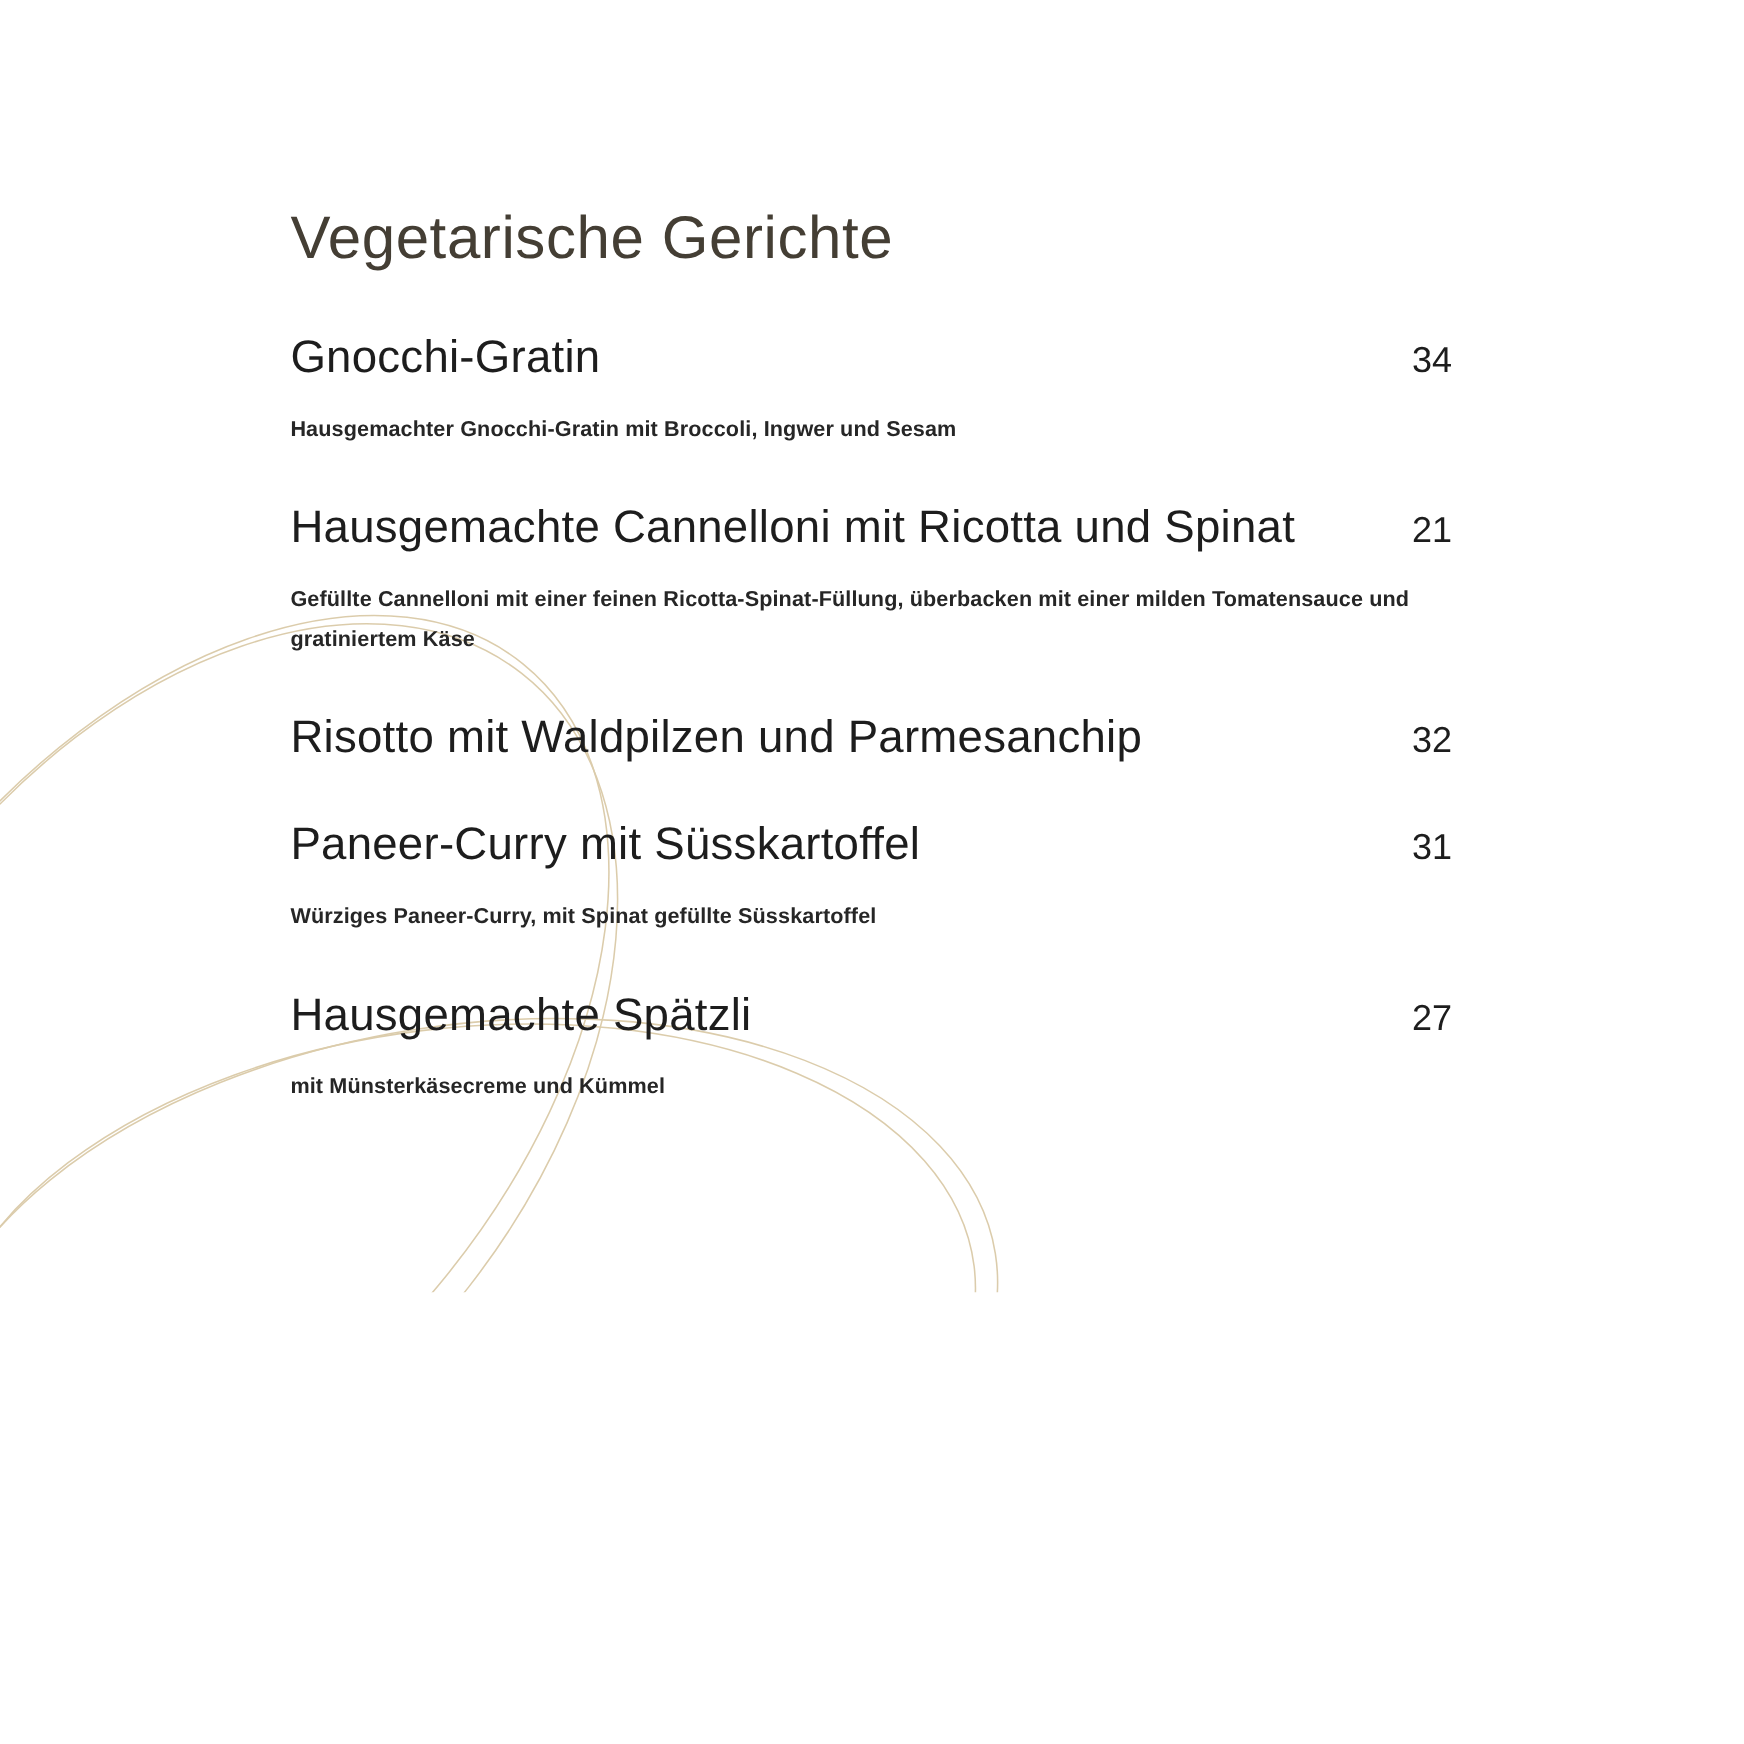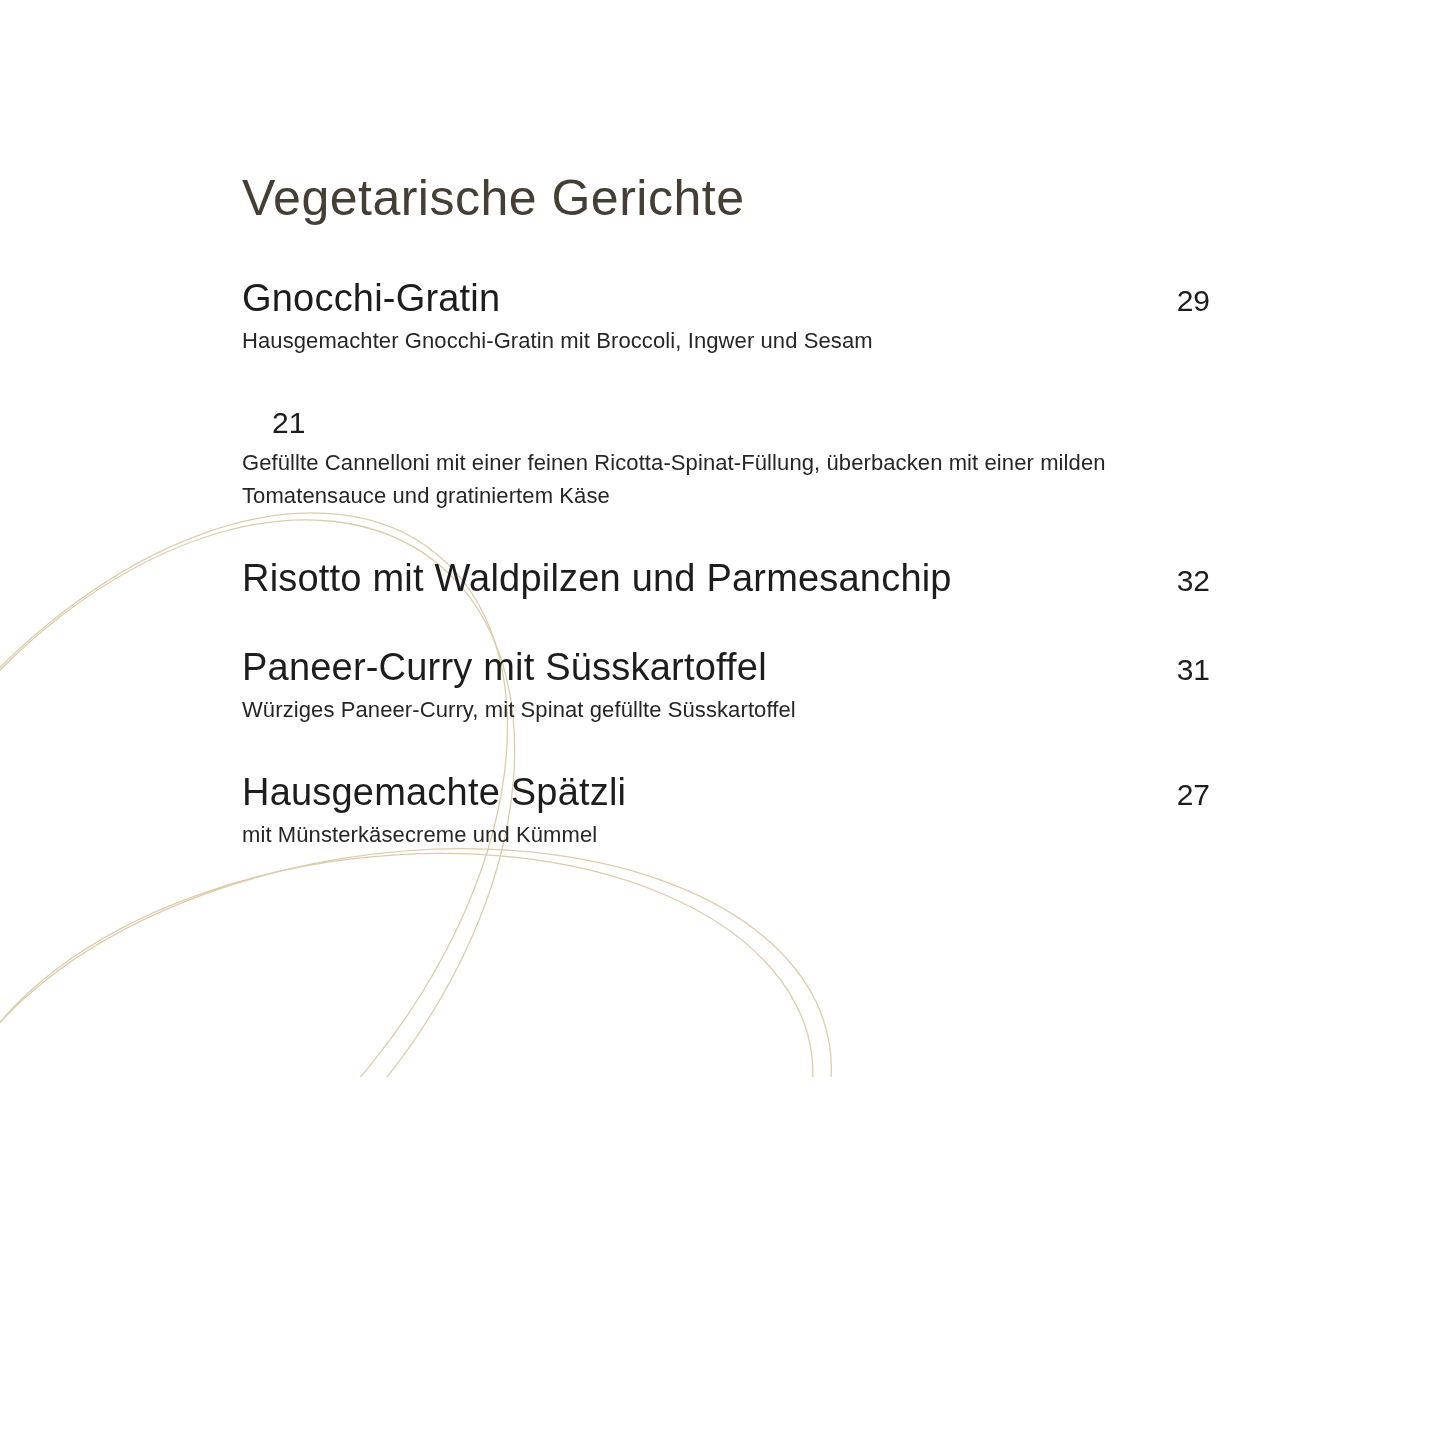--- a/index.html
+++ b/index.html
@@ -56,25 +56,25 @@
   }
   .item-price {
     font-size: 30px;
     line-height: 40px;
     font-weight: 400;
     color: #1d1d1d;
     white-space: nowrap;
     padding-left: 30px;
   }
   .item-desc {
-    margin: 3px 0 0 0;
+    margin: 20px 0 0 0;
     max-width: 935px;
-    font-size: 22px;
+    font-size: 18px;
     line-height: 33px;
-    font-weight: 400;
+    font-weight: 700;
     letter-spacing: 0.1px;
     color: #262626;
   }
 </style>
 </head>
 <body>
 
 <div class="page">
 
   <svg class="decor" viewBox="0 0 1453 1453" aria-hidden="true">
@@ -85,27 +85,28 @@
       <ellipse cx="382" cy="1108" rx="433" ry="251" transform="rotate(-7 382 1108)" stroke="#d8c7a3"></ellipse>
     </g>
   </svg>
 
   <main class="content">
     <h1 class="section-title">Vegetarische Gerichte</h1>
 
     <article class="menu-item">
       <div class="item-row">
         <h2 class="item-name">Gnocchi-Gratin</h2>
-        <span class="item-price">29</span>
+        <span class="item-price">34</span>
       </div>
       <p class="item-desc">Hausgemachter Gnocchi-Gratin mit Broccoli, Ingwer und Sesam</p>
     </article>
 
     <article class="menu-item">
       <div class="item-row">
+        <h2 class="item-name">Hausgemachte Cannelloni mit Ricotta und Spinat</h2>
         <span class="item-price">21</span>
       </div>
       <p class="item-desc">Gefüllte Cannelloni mit einer feinen Ricotta-Spinat-Füllung, überbacken mit einer milden Tomatensauce und gratiniertem Käse</p>
     </article>
 
     <article class="menu-item">
       <div class="item-row">
         <h2 class="item-name">Risotto mit Waldpilzen und Parmesanchip</h2>
         <span class="item-price">32</span>
       </div>

